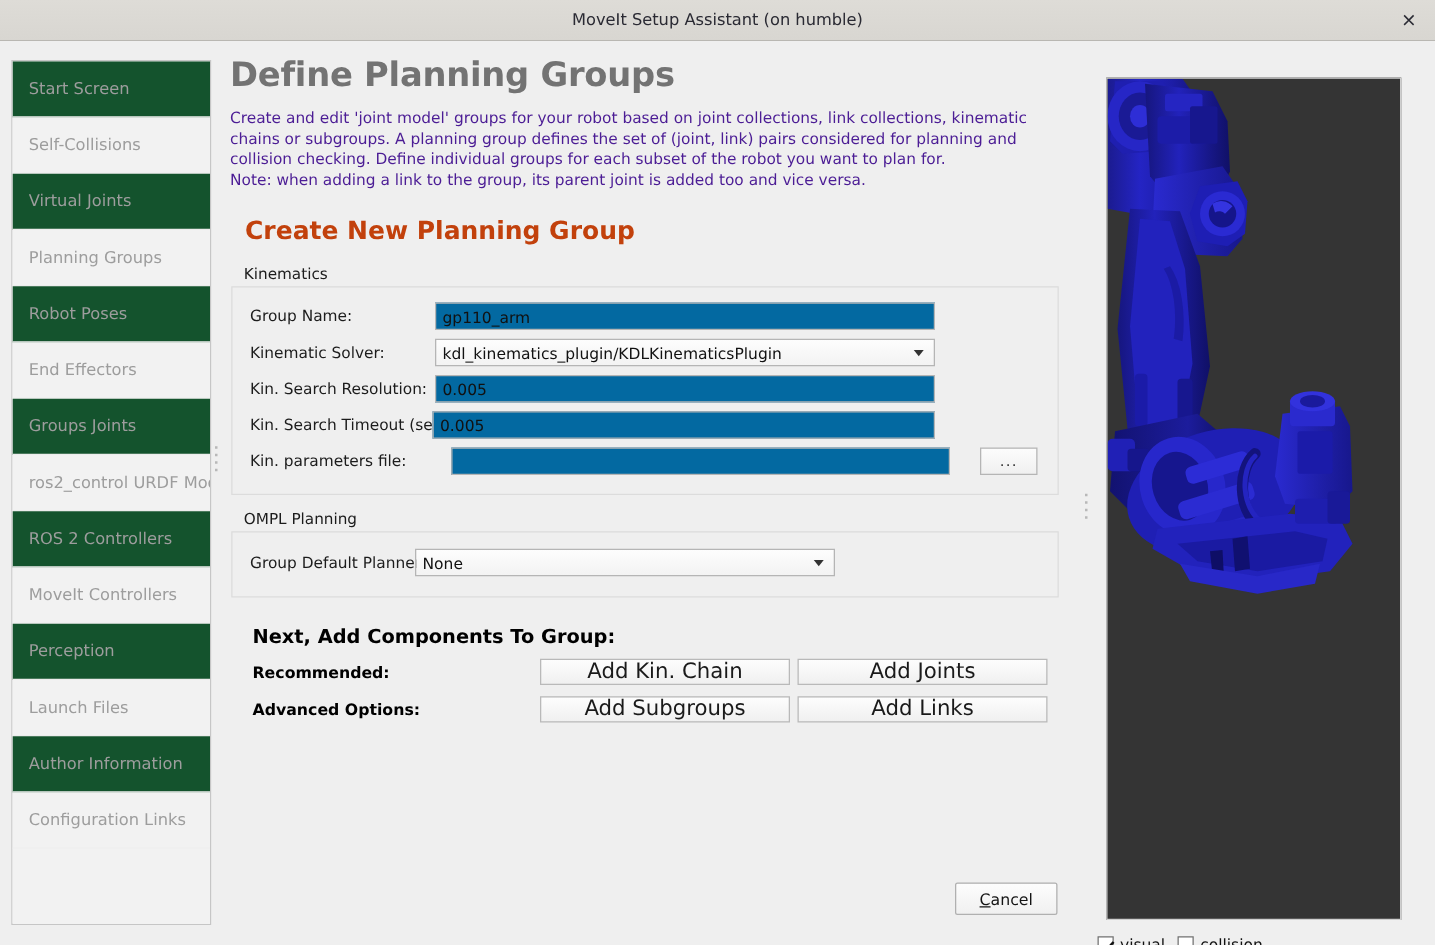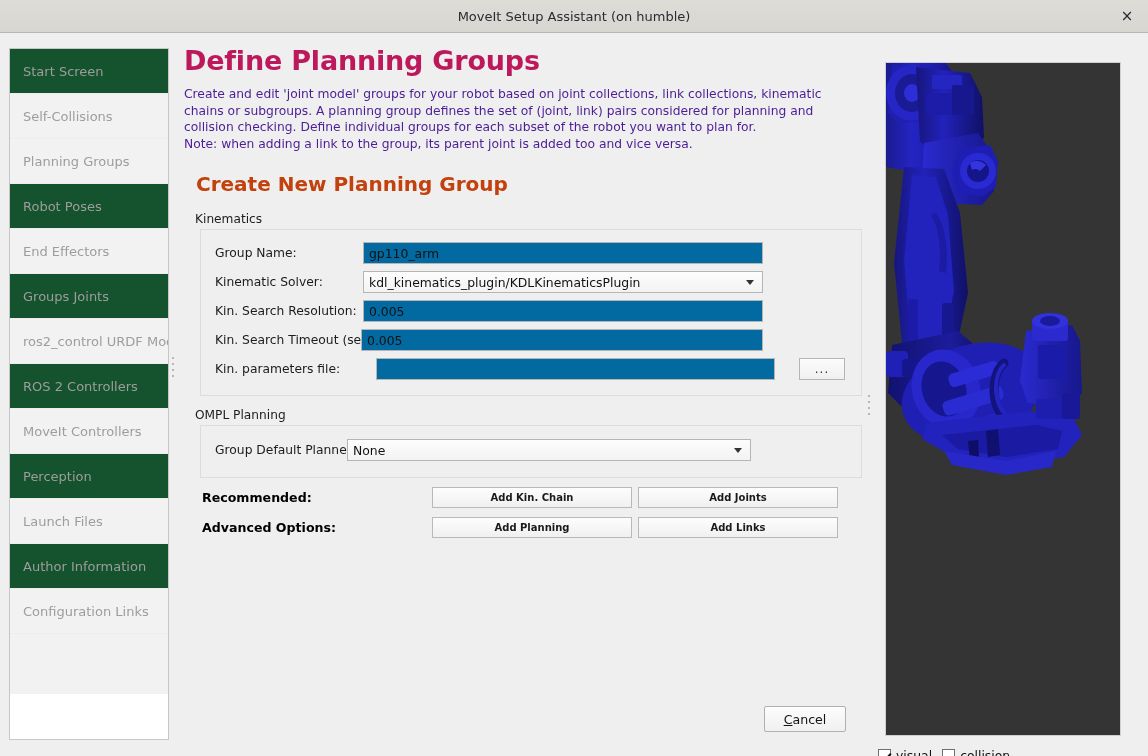--- a/index.html
+++ b/index.html
@@ -118,21 +118,21 @@
   .content {
     position: absolute;
     left: 184px; top: 12px;
     width: 672px;
     height: 700px;
   }
   h1.page-title {
     margin: 0;
     font-size: 27px;
     font-weight: bold;
-    color: #be185d;
+    color: #737373;
     letter-spacing: -0.2px;
   }
   .desc {
     margin-top: 10px;
     font-size: 12.3px;
     line-height: 1.36;
     color: #4c1d95;
     width: 666px;
   }
   h2.section-title {
@@ -150,21 +150,21 @@
   .groupbox-label {
     font-size: 12.2px;
     color: #1c1c1c;
     margin-bottom: 3px;
     margin-left: 11px;
   }
   .groupbox-frame {
     border: 1px solid #dcdcdc;
     background: #efefef;
     box-sizing: border-box;
-    margin-left: 16px;
+    margin-left: 1px;
   }
 
   .form-row {
     display: flex;
     align-items: center;
     height: 29px;
     margin-bottom: 0;
   }
   .form-label {
     font-size: 12.3px;
@@ -241,24 +241,23 @@
   }
   .action-btn {
     width: 200px;
     height: 21px;
     background: linear-gradient(#fdfdfd, #f0f0f0);
     border: 1px solid #b9b9b9;
     box-sizing: border-box;
     display: flex;
     align-items: center;
     justify-content: center;
-    font-size: 10px;
+    font-size: 17px;
     color: #1a1a1a;
     cursor: pointer;
-    font-weight: bold;
   }
   .action-btn + .action-btn { margin-left: 6px; }
 
   
   .cancel-btn {
     position: absolute;
     left: 764px;
     top: 673px;
     width: 82px; height: 26px;
     background: linear-gradient(#fdfdfd, #f0f0f0);
@@ -349,20 +348,23 @@
 
 <div class="window">
 
   <div class="sidebar">
     <div class="nav-item">
         <span>Start Screen</span>
       </div>
     <div class="nav-item alt">
         <span>Self-Collisions</span>
       </div>
+    <div class="nav-item">
+        <span>Virtual Joints</span>
+      </div>
     <div class="nav-item alt">
         <span>Planning Groups</span>
       </div>
     <div class="nav-item">
         <span>Robot Poses</span>
       </div>
     <div class="nav-item alt">
         <span>End Effectors</span>
       </div>
     <div class="nav-item">
@@ -447,38 +449,39 @@
         </div>
 
       </div>
     </div>
 
     <div class="groupbox" style="margin-top:12px;">
       <div class="groupbox-label">OMPL Planning</div>
       <div class="groupbox-frame" style="width:662px; padding:10px 0 12px 0;">
         <div class="form-row">
           <div class="form-label" style="width:146px; padding-left:14px; box-sizing:border-box;">Group Default Planner:</div>
-          <div class="combo" style="width:404px;">
+          <div class="combo" style="width:336px;">
             <span>None</span>
             <span class="arrow"></span>
           </div>
         </div>
       </div>
     </div>
 
+    <div class="next-title">Next, Add Components To Group:</div>
 
     <div class="btn-row">
       <div class="btn-row-label">Recommended:</div>
       <div class="action-btn">Add Kin. Chain</div>
       <div class="action-btn">Add Joints</div>
     </div>
 
     <div class="btn-row">
       <div class="btn-row-label">Advanced Options:</div>
-      <div class="action-btn">Add Planning</div>
+      <div class="action-btn">Add Subgroups</div>
       <div class="action-btn">Add Links</div>
     </div>
 
   </div>
 
   <div class="cancel-btn">
     <span></span>
       <u>C</u>
       <span>ancel</span>
   </div>

